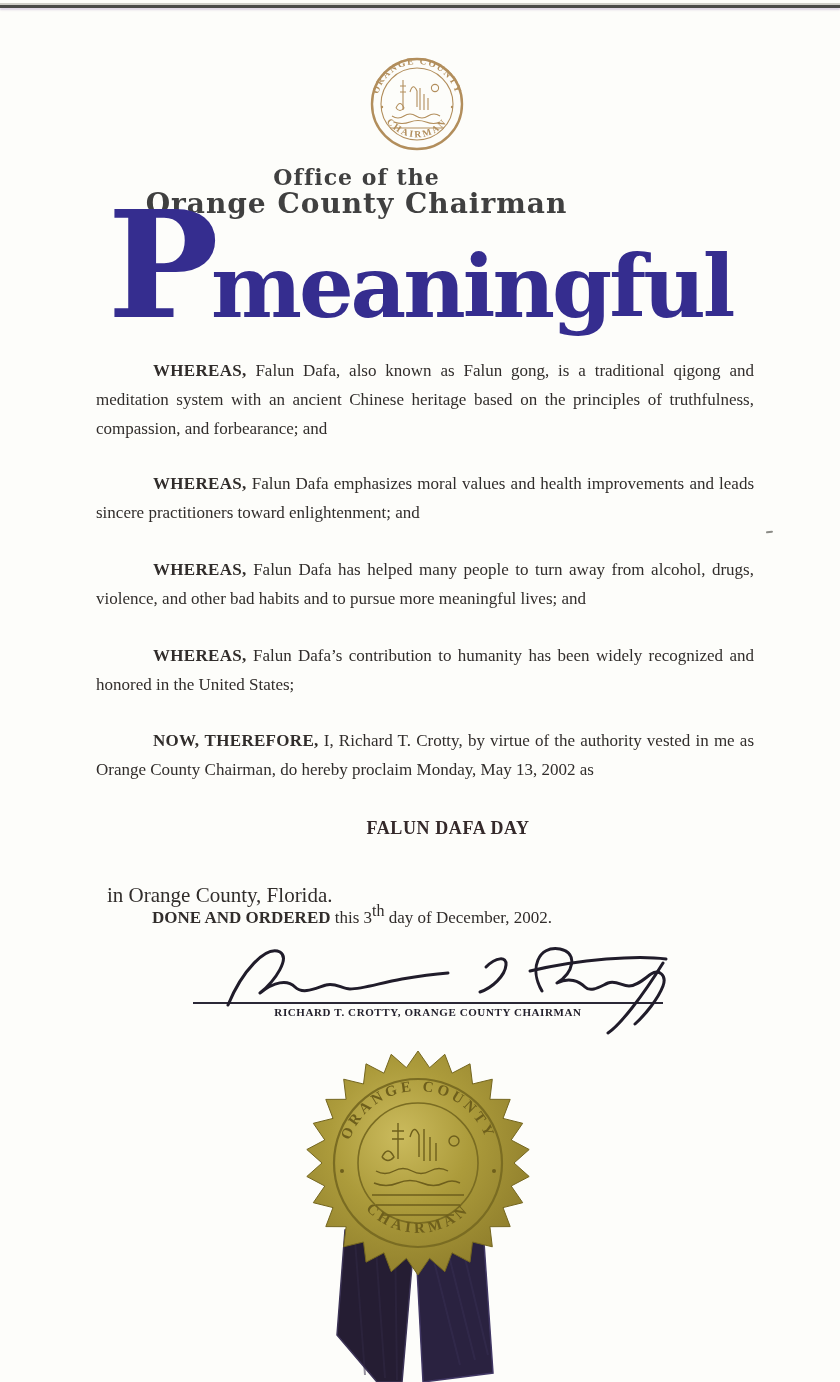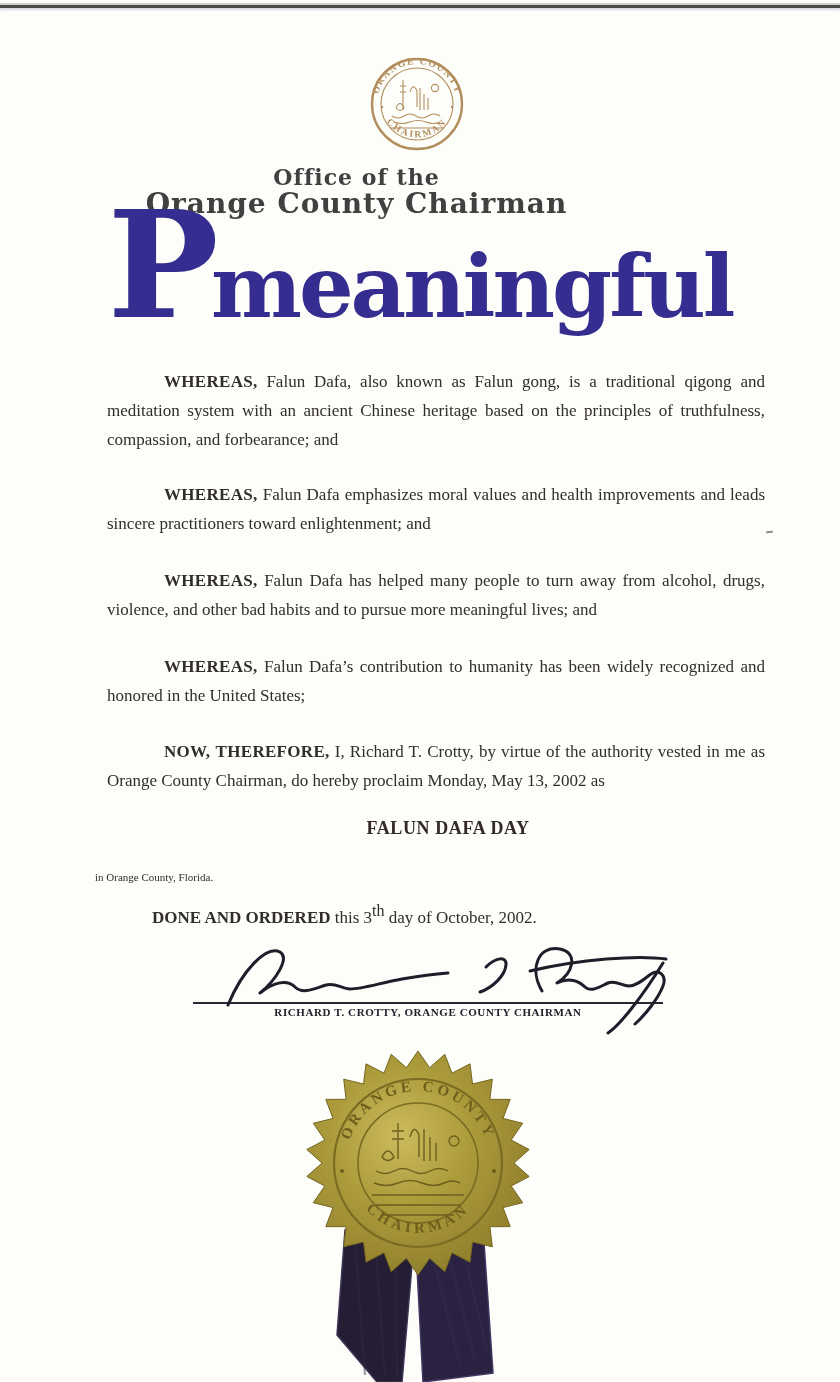--- a/index.html
+++ b/index.html
@@ -21,29 +21,29 @@
   .office-line1{font-size:22px;line-height:26px;letter-spacing:1px;}
   .office-line2{font-size:28px;line-height:28px;letter-spacing:1px;}
   .procl-row{
     position:absolute;left:0;top:208px;width:840px;height:130px;
     display:flex;justify-content:center;align-items:baseline;
     font-family:"DejaVu Serif", serif;font-weight:bold;color:#352d8f;
   }
   .procl-initial{font-size:148px;line-height:.78;letter-spacing:-4px;margin-right:-4px;}
   .procl-rest{font-size:86px;line-height:.8;letter-spacing:-3px;}
   .para{
-    position:absolute;left:95px;width:658px;margin:12px;
+    position:absolute;left:95px;width:658px;margin:1px;
     font-size:17px;line-height:29px;text-align:justify;text-indent:57px;
   }
   .para b{letter-spacing:.3px;}
   .day-title{
     position:absolute;left:0;top:818px;width:840px;margin:0;text-align:center;
     font-size:18px;font-weight:bold;letter-spacing:.6px;color:#34292a;padding-left:28px;
   }
-  .location-line{position:absolute;left:95px;top:871px;margin:0;font-size:11px;}
+  .location-line{position:absolute;left:95px;top:871px;margin:12px;font-size:21px;}
   .done-line{position:absolute;left:95px;top:902px;width:658px;margin:0;font-size:17px;text-indent:57px;}
   .done-line sup{font-size:16px;}
   .signature-svg{position:absolute;left:190px;top:933px;width:480px;height:102px;z-index:3;}
   .sig-rule{position:absolute;left:193px;top:1002px;width:470px;height:0;border-top:2px solid #2b2836;z-index:2;}
   .sig-name{
     position:absolute;left:95px;top:1006px;width:666px;margin:0;text-align:center;
     font-size:11px;font-weight:bold;letter-spacing:.6px;color:#23202c;z-index:1;
   }
   .bottom-seal-svg{position:absolute;left:270px;top:1045px;width:300px;height:337px;}
   .stray-mark{
@@ -102,21 +102,21 @@
 <p class="para" style="top:554px"><b>WHEREAS,</b><span> Falun Dafa has helped many people to turn away from alcohol, drugs, violence, and other bad habits and to pursue more meaningful lives; and</span></p>
 
 <p class="para" style="top:640px"><b>WHEREAS,</b><span> Falun Dafa’s contribution to humanity has been widely recognized and honored in the United States;</span></p>
 
 <p class="para" style="top:725px"><b>NOW, THEREFORE,</b><span> I, Richard T. Crotty, by virtue of the authority vested in me as Orange County Chairman, do hereby proclaim Monday, May 13, 2002 as</span></p>
 
 <p class="day-title">FALUN DAFA DAY</p>
 
 <p class="location-line">in Orange County, Florida.</p>
 
-<p class="done-line"><b>DONE AND ORDERED</b><span> this 3</span><sup>th</sup><span> day of October, 2002.</span></p>
+<p class="done-line"><b>DONE AND ORDERED</b><span> this 3</span><sup>th</sup><span> day of December, 2002.</span></p>
 
 <svg class="signature-svg" viewBox="0 0 480 102">
   <g fill="none" stroke="#201c2a" stroke-width="3" stroke-linecap="round" stroke-linejoin="round">
     <path d="M38,72 C52,38 76,12 90,19 C100,25 86,47 70,60 C84,49 97,46 105,54 C113,62 126,55 136,52 C145,49 152,56 160,56 C172,56 190,50 212,46 C230,43 246,41 258,40"></path>
     <path d="M296,34 C306,24 317,23 316,32 C315,43 302,55 290,59"></path>
     <path d="M352,58 C339,36 348,12 370,16 C389,20 383,40 367,50 C379,44 389,48 395,54 C401,60 411,53 418,50 C426,47 432,53 439,53 C447,53 454,46 461,41 C469,36 477,42 473,53 C468,66 455,82 445,91"></path>
     <path d="M473,30 C452,64 430,92 418,100"></path>
     <path d="M340,38 C390,26 448,22 476,26"></path>
   </g>
 </svg>

